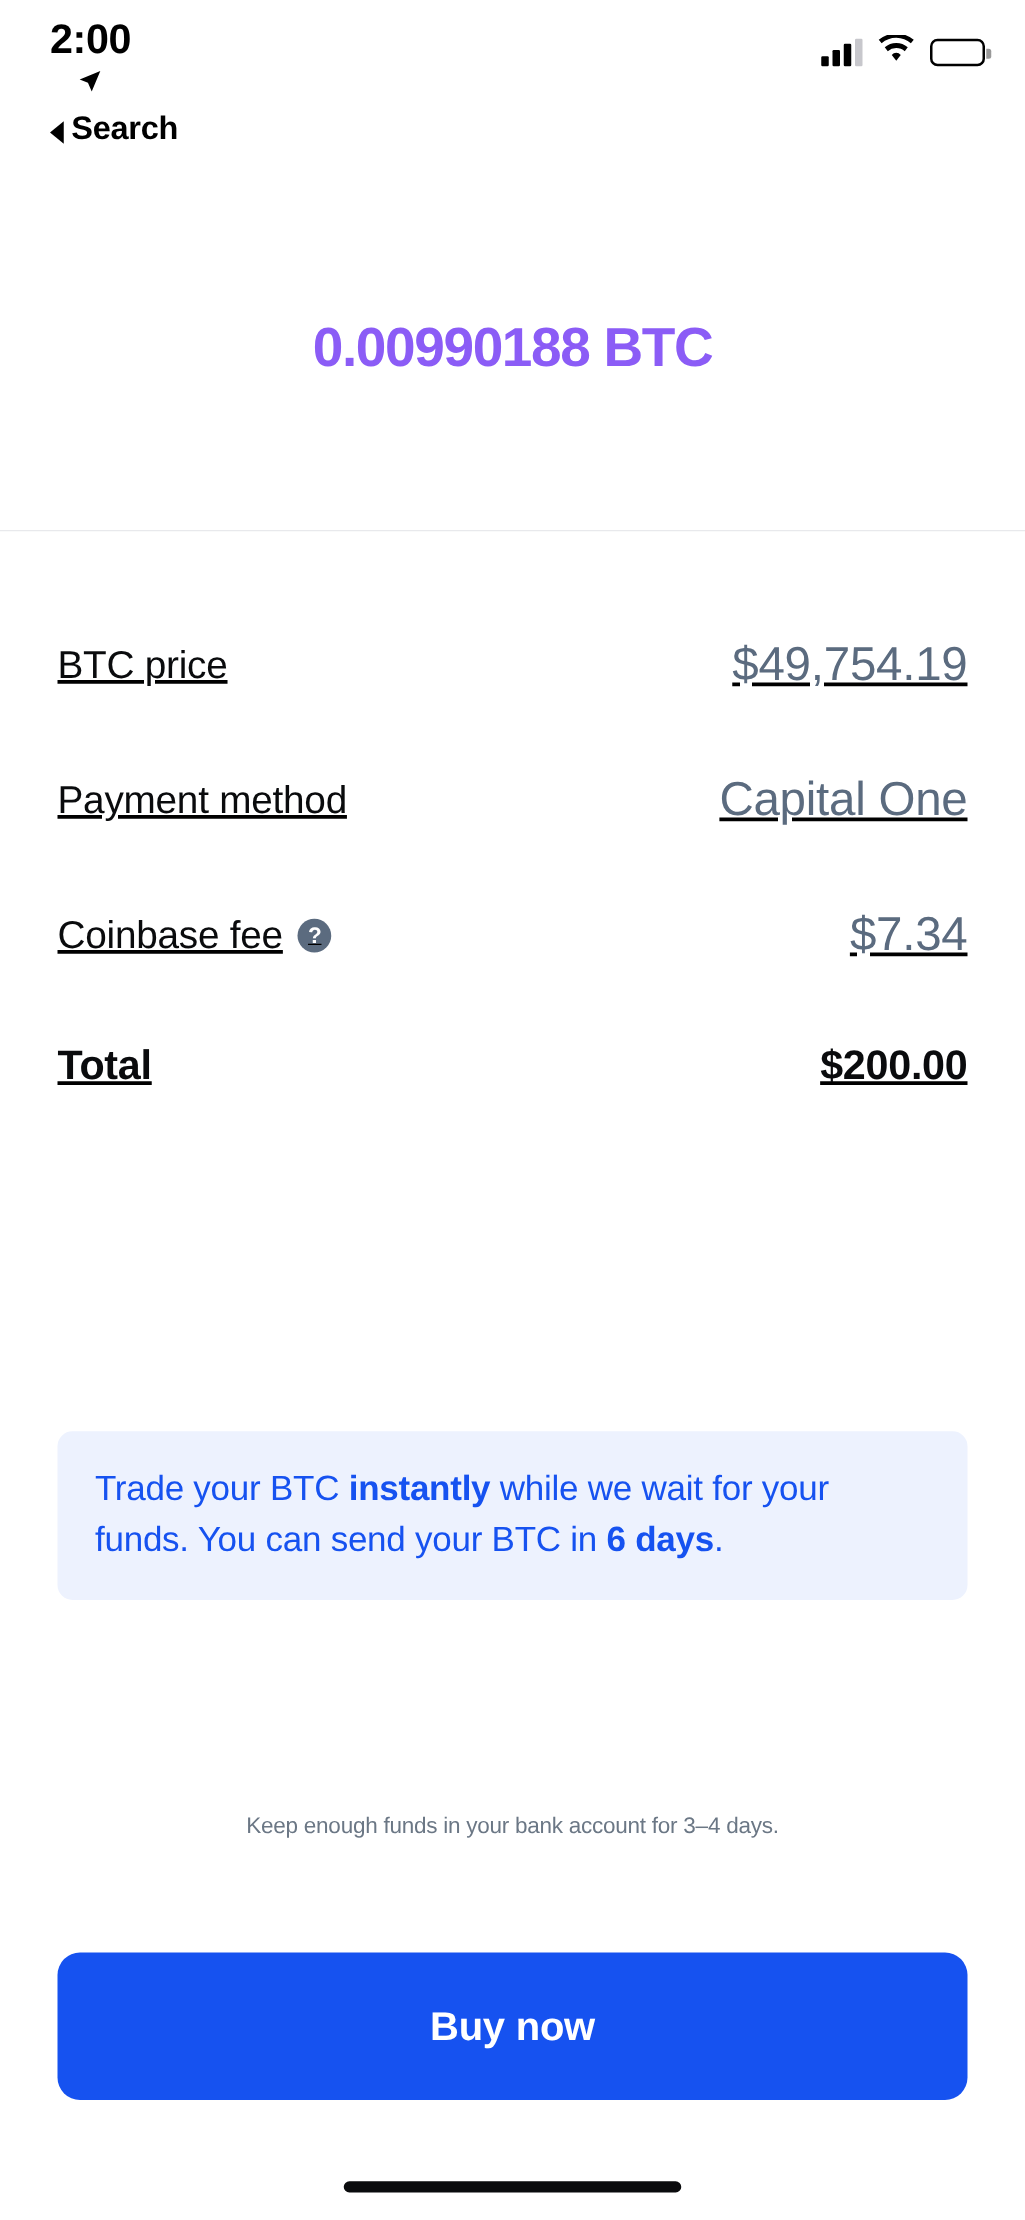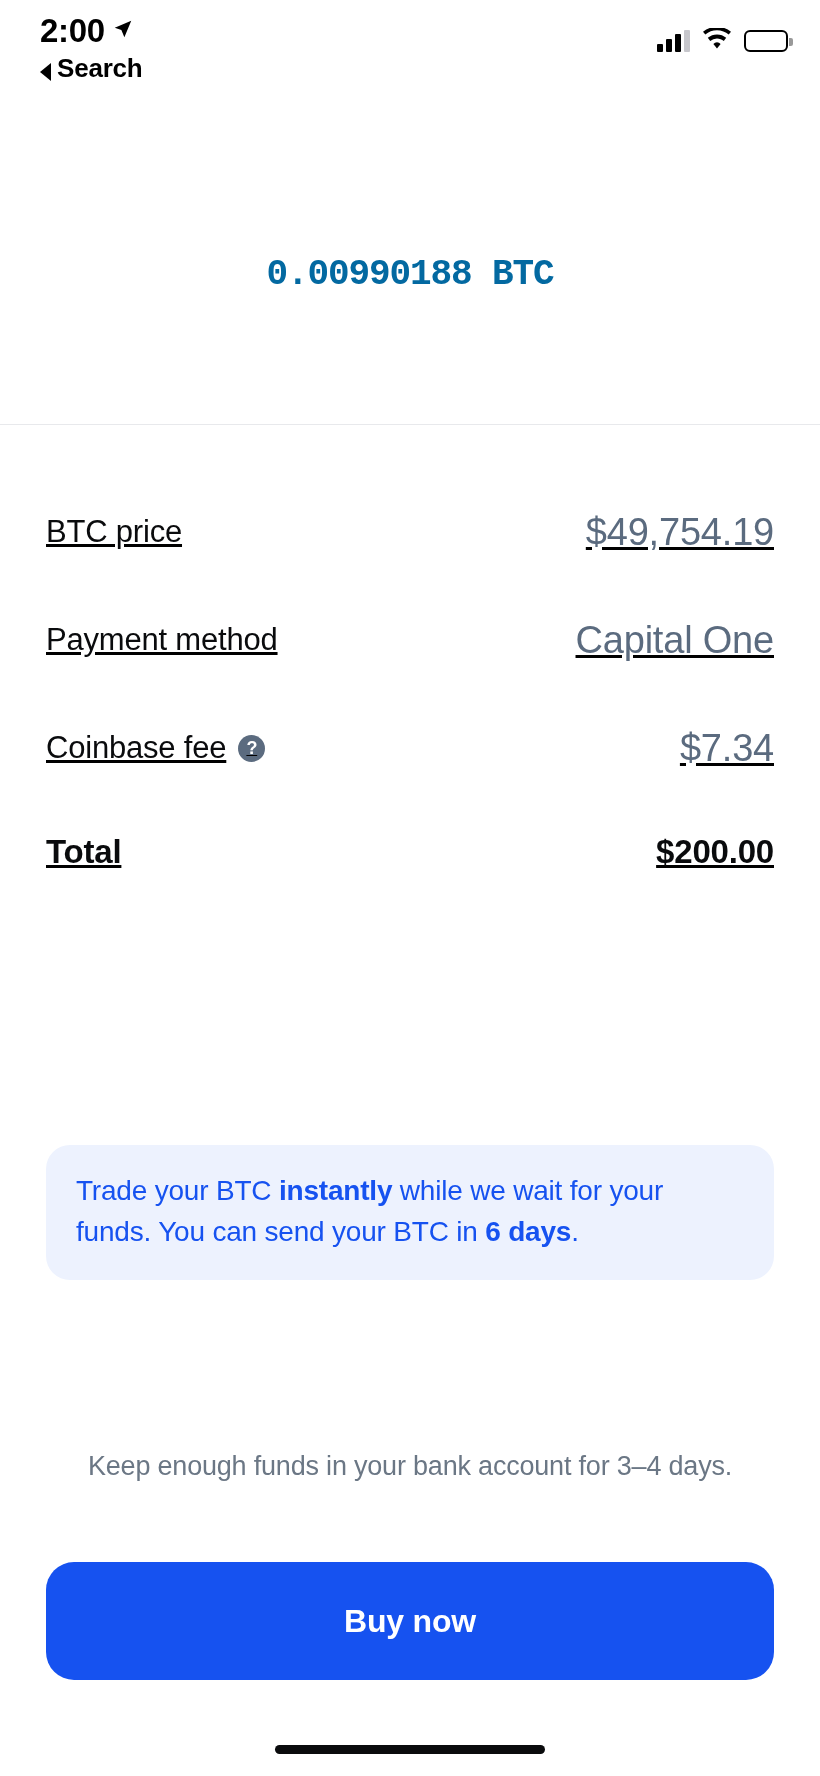--- a/index.html
+++ b/index.html
@@ -29,20 +29,21 @@
     position: absolute;
     left: 40px; top: 14px;
     display: flex;
     flex-direction: column;
     align-items: flex-start;
   }
   .sb-time-row {
     display: flex;
     align-items: center;
     gap: 7px;
+    flex-direction: column;
   }
   .sb-time {
     font-size: 33px;
     font-weight: 700;
     color: #000000;
     letter-spacing: -0.3px;
     line-height: 1;
   }
   .loc-arrow { display: block; }
   .sb-back-row {
@@ -127,26 +128,25 @@
   }
 
   
   .hero {
     position: absolute;
     top: 255px; left: 0;
     width: 820px;
     text-align: center;
   }
   .hero-amount {
-    font-size: 36px;
-    font-weight: 700;
-    color: #0369a1;
+    font-size: 44px;
+    font-weight: 700;
+    color: #8b5cf6;
     letter-spacing: -1.1px;
     line-height: 1.1;
-    font-family: Liberation Mono, monospace;
   }
 
   .divider {
     position: absolute;
     top: 424px; left: 0;
     width: 820px;
     height: 1px;
     background: #E8E9EC;
   }
 
@@ -200,52 +200,52 @@
     color: #0A0B0D;
     font-size: 33px;
   }
 
   
   .banner {
     position: absolute;
     top: 1145px; left: 46px;
     width: 728px;
     background: #EDF2FE;
-    border-radius: 24px;
+    border-radius: 12px;
     padding: 26px 30px 28px 30px;
   }
   .banner-text {
     font-size: 28px;
     line-height: 1.45;
     color: #1652F0;
     letter-spacing: -0.2px;
   }
   .banner-text b { font-weight: 700; }
 
   
   .footnote {
     position: absolute;
     top: 1448px; left: 70px;
     width: 680px;
     text-align: center;
-    font-size: 27px;
+    font-size: 18px;
     line-height: 1.4;
     color: #6B7785;
     letter-spacing: -0.2px;
   }
 
   
   .cta {
     position: absolute;
     top: 1562px; left: 46px;
     width: 728px;
     height: 118px;
     background: #1652F0;
     border: none;
-    border-radius: 28px;
+    border-radius: 18px;
     color: #ffffff;
     font-size: 32px;
     font-weight: 700;
     font-family: inherit;
     letter-spacing: -0.2px;
     cursor: pointer;
   }
 
   .home-indicator {
     position: absolute;

